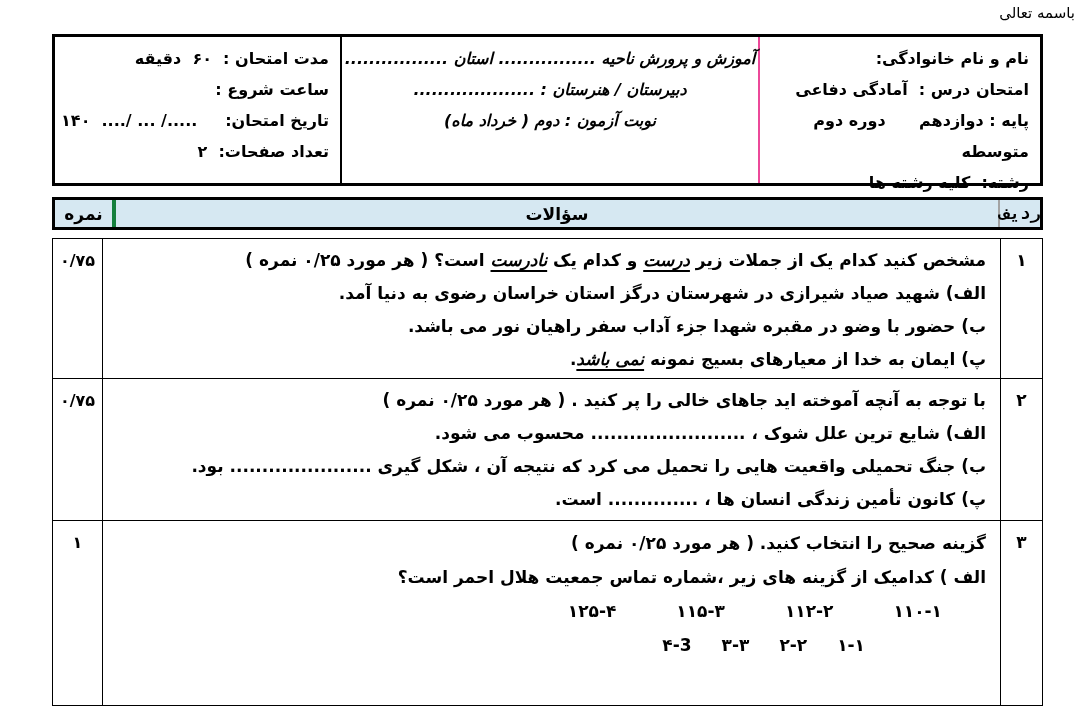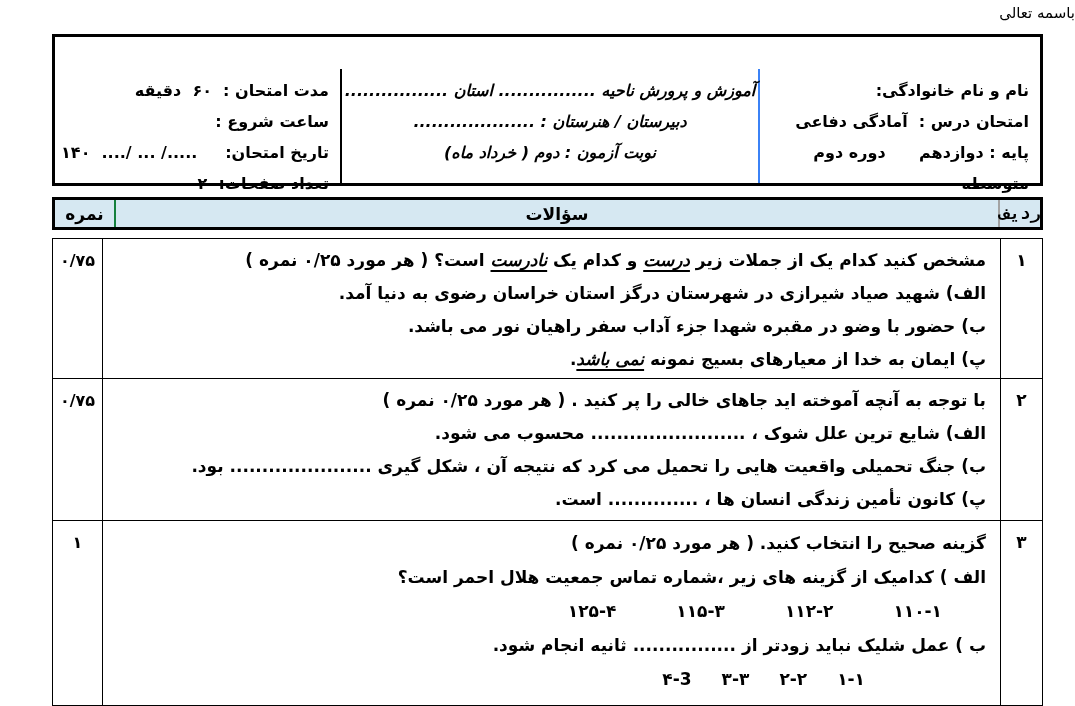--- a/index.html
+++ b/index.html
@@ -29,41 +29,41 @@
   
   .header-table {
     position: absolute;
     top: 34px; left: 52px;
     width: 991px; height: 152px;
     border: 3px solid #000;
     display: flex;
     font-weight: 700;
     font-size: 16px;
   }
-  .hcell { padding-top: 6px; line-height: 31px; margin-top: 32px; }
+  .hcell { padding-top: 6px; line-height: 31px; }
   .hcell div { white-space: pre-wrap; }
-  .hcell.student { width: 282px; border-left: 2px solid #3b82f6; padding-right: 11px; }
+  .hcell.student { width: 282px; border-left: 2px solid #ec4899; padding-right: 11px; }
   .hcell.org     { width: 418px; border-left: 2px solid #000; text-align: center; font-style: italic; }
   .hcell.exam    { flex: 1; padding-right: 11px; }
 
   
   .qheader {
     position: absolute;
     top: 197px; left: 52px;
     width: 991px; height: 33px;
     border: 3px solid #000;
     background: #d6e8f2;
     display: flex;
     font-weight: 700;
     font-size: 17px;
   }
   .qheader > div { display: flex; align-items: center; justify-content: center; }
   .qh-row   { width: 42px; border-left: 2px solid #a3a3a3; font-family: Liberation Mono, monospace; }
   .qh-q     { flex: 1; }
-  .qh-score { width: 61px; border-right: 2px solid #15803d; }
+  .qh-score { width: 61px; border-right: 4px solid #15803d; }
 
   
   .qbody {
     position: absolute;
     top: 238px; left: 52px;
     width: 991px; height: 468px;
     border: 1.5px solid #000;
     display: flex;
     flex-direction: column;
   }
@@ -166,21 +166,20 @@
     <div class="num">۳</div>
     <div class="content">
       <div class="qline">گزینه صحیح را انتخاب کنید. ( هر مورد ۰/۲۵ نمره )</div>
       <div class="qline">الف ) کدامیک از گزینه های زیر ،شماره تماس جمعیت هلال احمر است؟</div>
       <div class="opts opts-a">
         <span class="opt">۱۱۰-۱</span>
         <span class="opt">۱۱۲-۲</span>
         <span class="opt">۱۱۵-۳</span>
         <span class="opt">۱۲۵-۴</span>
       </div>
-      <div class="qline">ب ) عمل شلیک نباید زودتر از ................ ثانیه انجام شود.</div>
       <div class="opts opts-b">
         <span class="opt">۱-۱</span>
         <span class="opt">۲-۲</span>
         <span class="opt">۳-۳</span>
         <span class="opt">۴-3</span>
       </div>
     </div>
     <div class="score">۱</div>
   </div>
 

